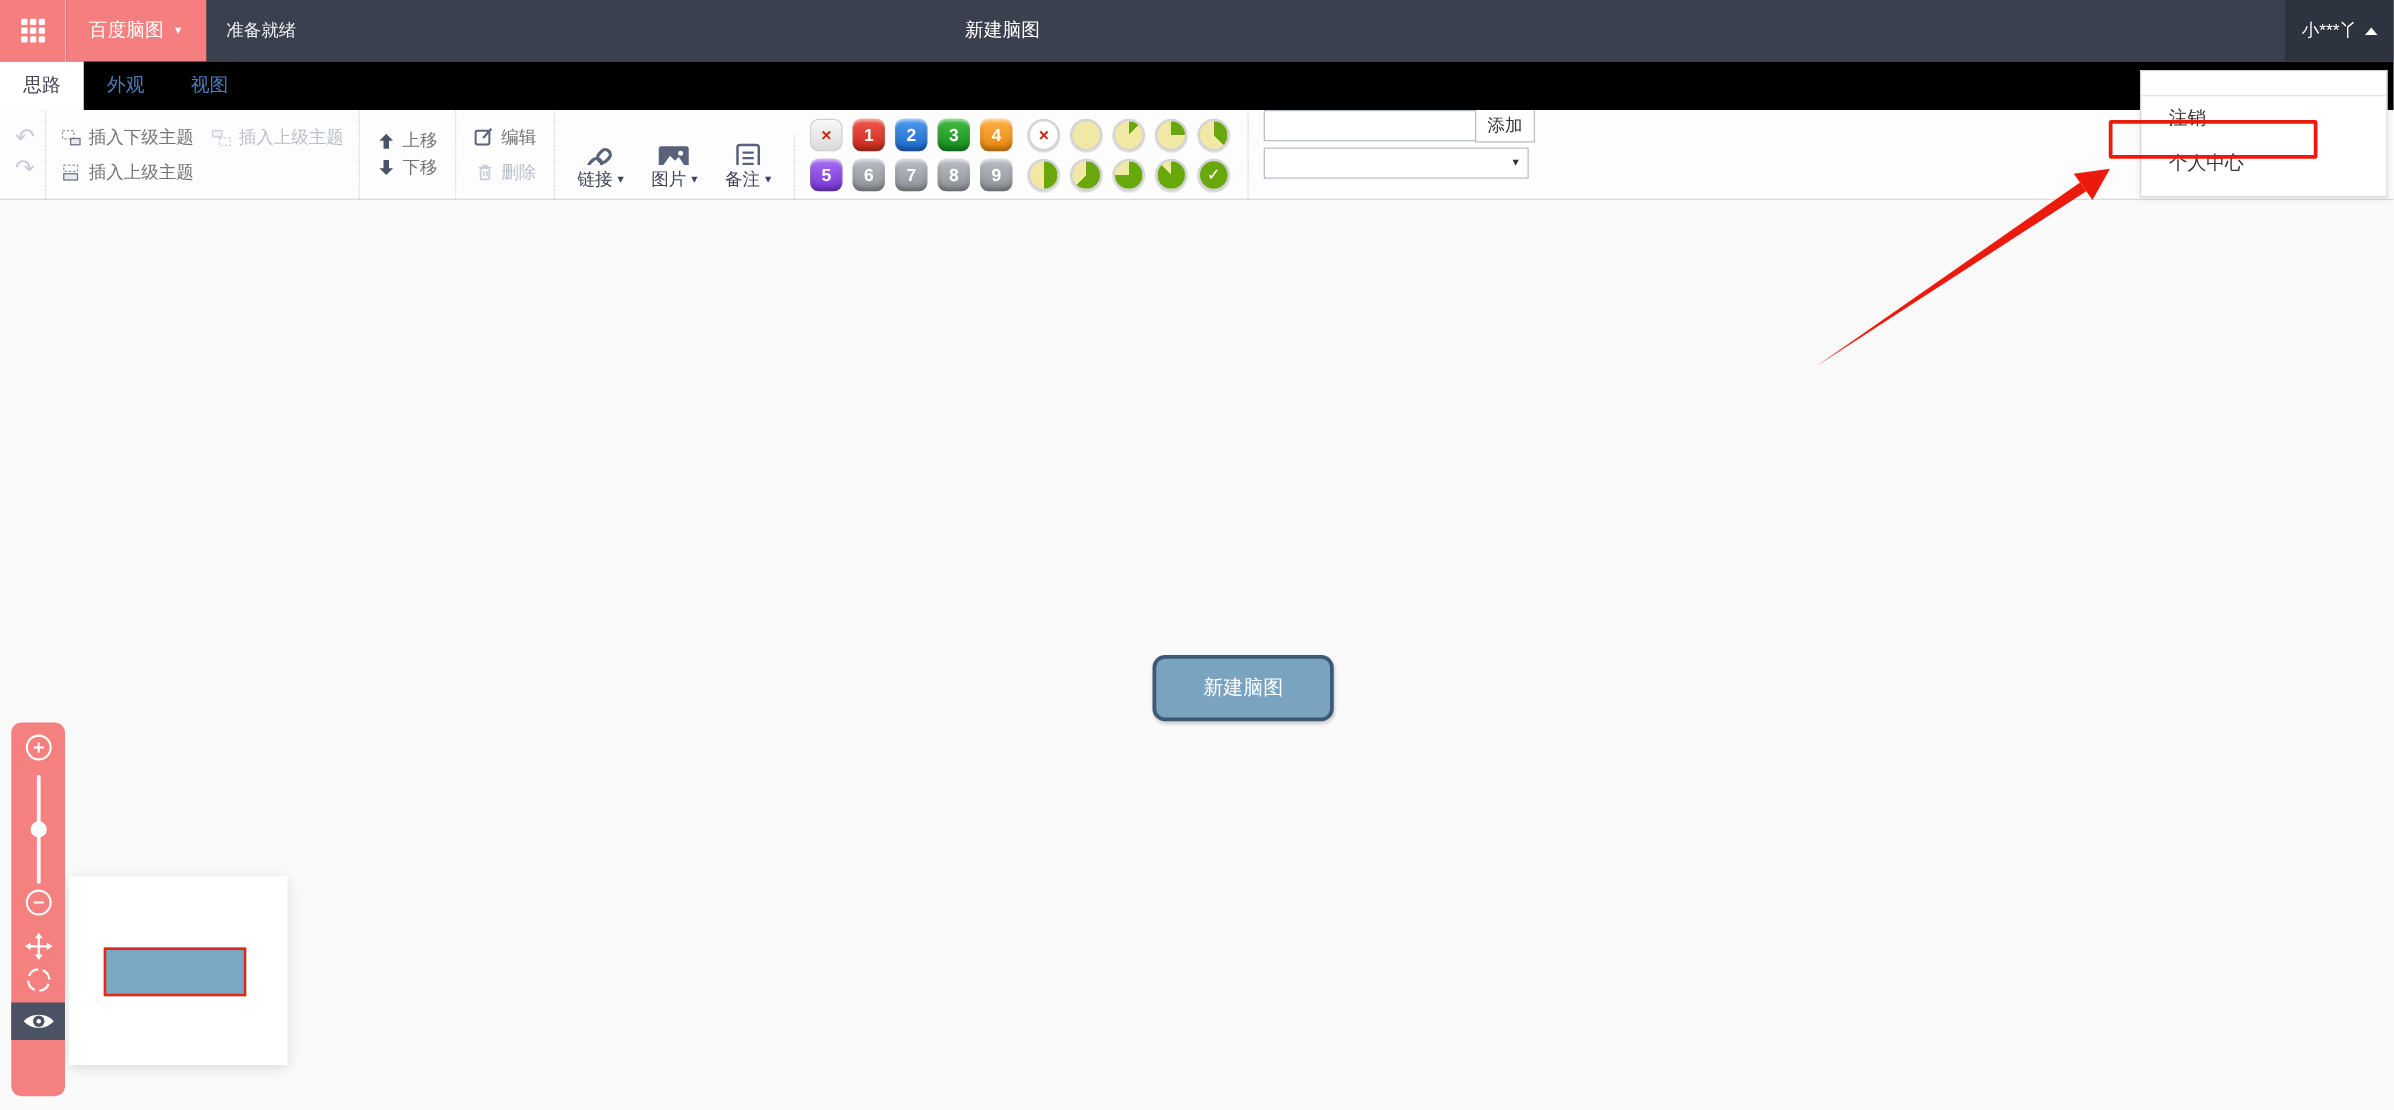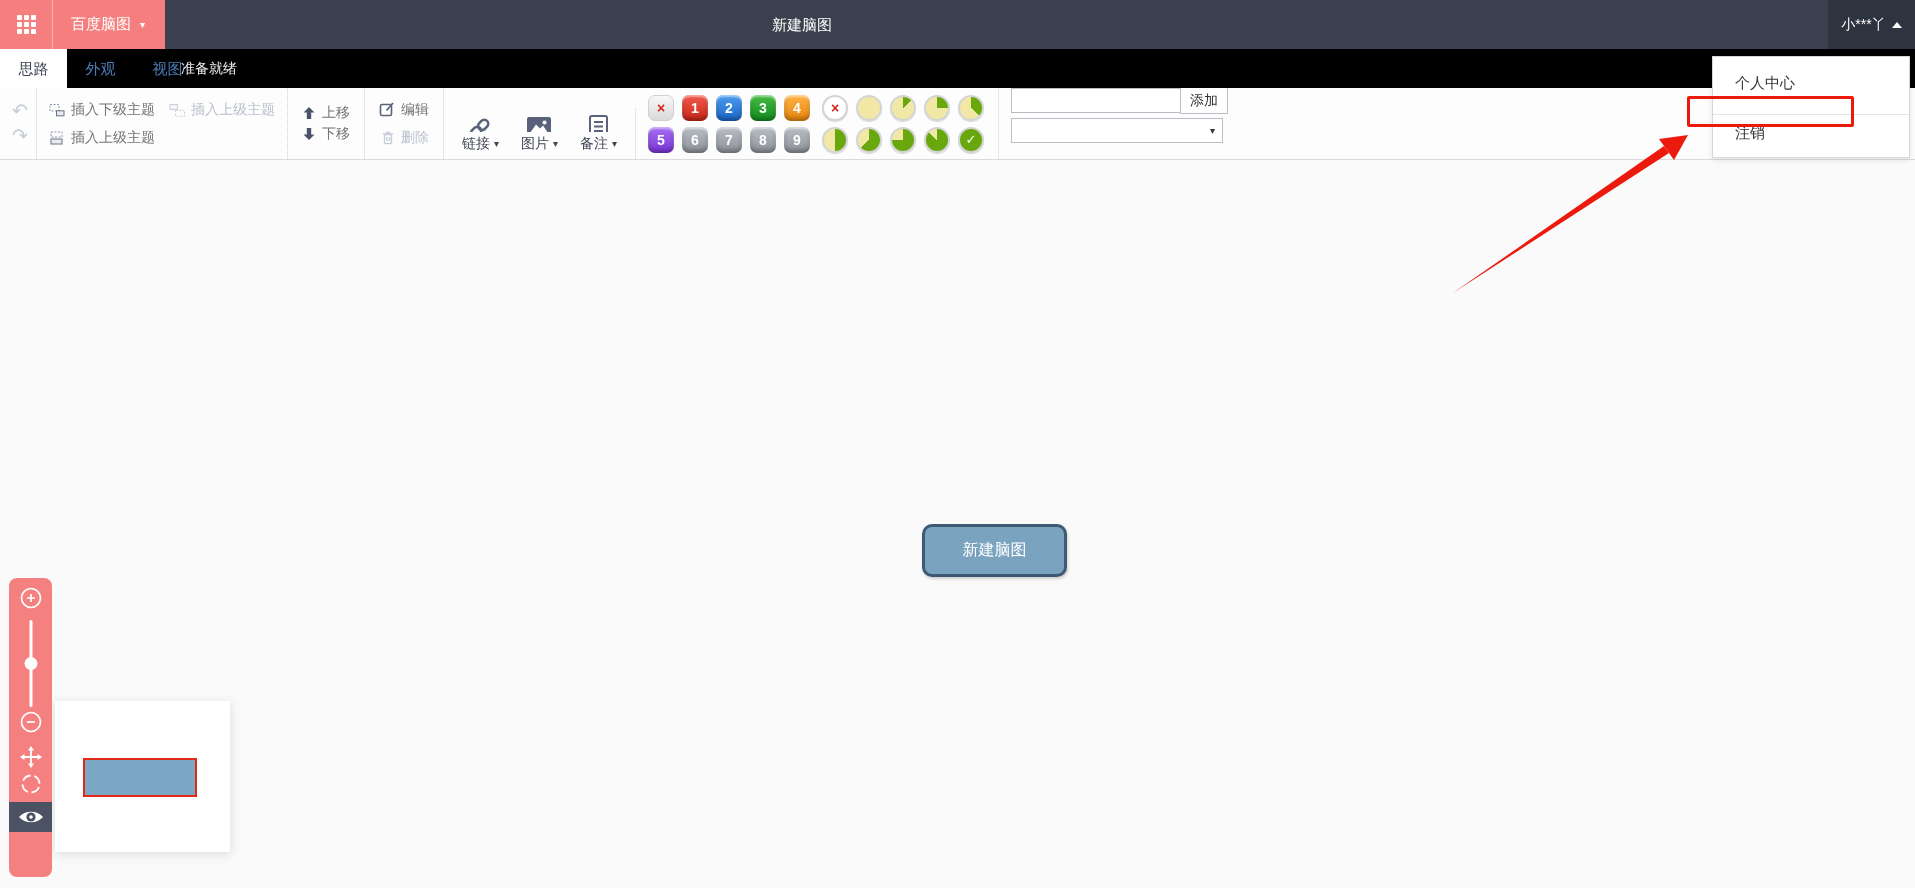--- a/index.html
+++ b/index.html
@@ -6,21 +6,21 @@
   html,body { width:1915px; height:888px; overflow:hidden; }
   body { position:relative; background:#fafafa; font-family:"Liberation Sans","DejaVu Sans",sans-serif; color:#3f4554; }
 
   
   .topbar { position:absolute; top:0; left:0; right:0; height:49px; background:#3b404e; display:flex; align-items:stretch; z-index:20; }
   .apps-btn { width:53px; background:#f57f7f; display:flex; align-items:center; justify-content:center; border-right:1px solid rgba(255,255,255,.4); cursor:pointer; }
   .grid-icon { display:grid; grid-template-columns:repeat(3,5px); grid-auto-rows:5px; gap:2px; }
   .grid-icon i { background:#fff; border-radius:1px; }
   .brand-btn { background:#f57f7f; color:#fff; display:flex; align-items:center; gap:9px; padding:0 20px 0 18px; font-size:15px; cursor:pointer; }
   .caret-down { font-size:10px; line-height:1; }
-  .status-text { color:#edeff2; font-size:14px; line-height:49px; margin-left:16px;margin-top:44px; }
+  .status-text { color:#edeff2; font-size:14px; line-height:49px; margin-left:16px; }
   .doc-title { position:absolute; left:772px; top:0; line-height:49px; color:#fff; font-size:15px; }
   .user-btn { position:absolute; right:0; top:0; width:87px; height:49px; background:#2e3340; color:#fff; display:flex; align-items:center; justify-content:center; gap:6px; font-size:14px; cursor:pointer; }
   .caret-up { width:0; height:0; border-left:5px solid transparent; border-right:5px solid transparent; border-bottom:6px solid #fff; }
 
   
   .tabbar { position:absolute; top:49px; left:0; right:0; height:39px; background:#000000; display:flex; z-index:15; }
   .tab { width:67px; text-align:center; line-height:39px; font-size:15px; color:#4a7cb8; cursor:pointer; }
   .tab.active { background:#fff; color:#3f4554; }
 
   
@@ -311,21 +311,21 @@
         <circle cx="13" cy="8" r="1.8" fill="#fff"></circle>
       </svg>
   </div>
 </div>
 
 <div class="minimap">
   <div class="mm-view"></div>
 </div>
 
 <div class="user-menu">
+    <div class="menu-item sep-before">注销</div>
     <div class="menu-item">个人中心</div>
-    <div class="menu-item sep-before">注销</div>
   </div>
 
 <div class="anno-box"></div>
 <svg class="anno-arrow" viewBox="0 0 270 185">
   <polygon points="13,173 229,33 224,26" fill="#ec1a0c"></polygon>
   <polygon points="248,15 234,40 219,19" fill="#ec1a0c"></polygon>
 </svg>
 
 </body></html>

